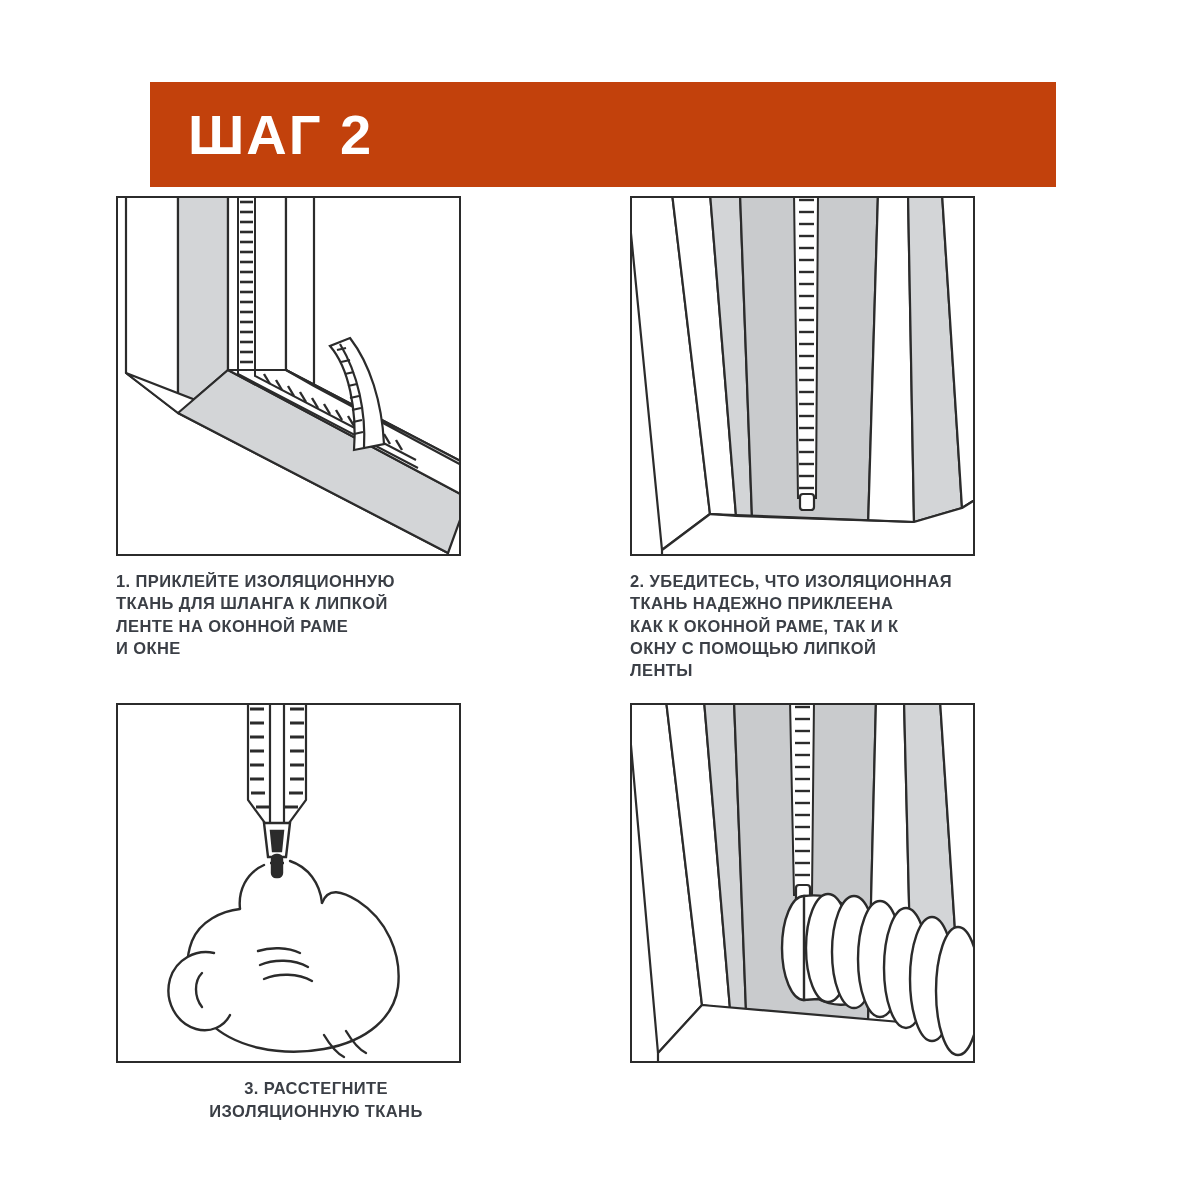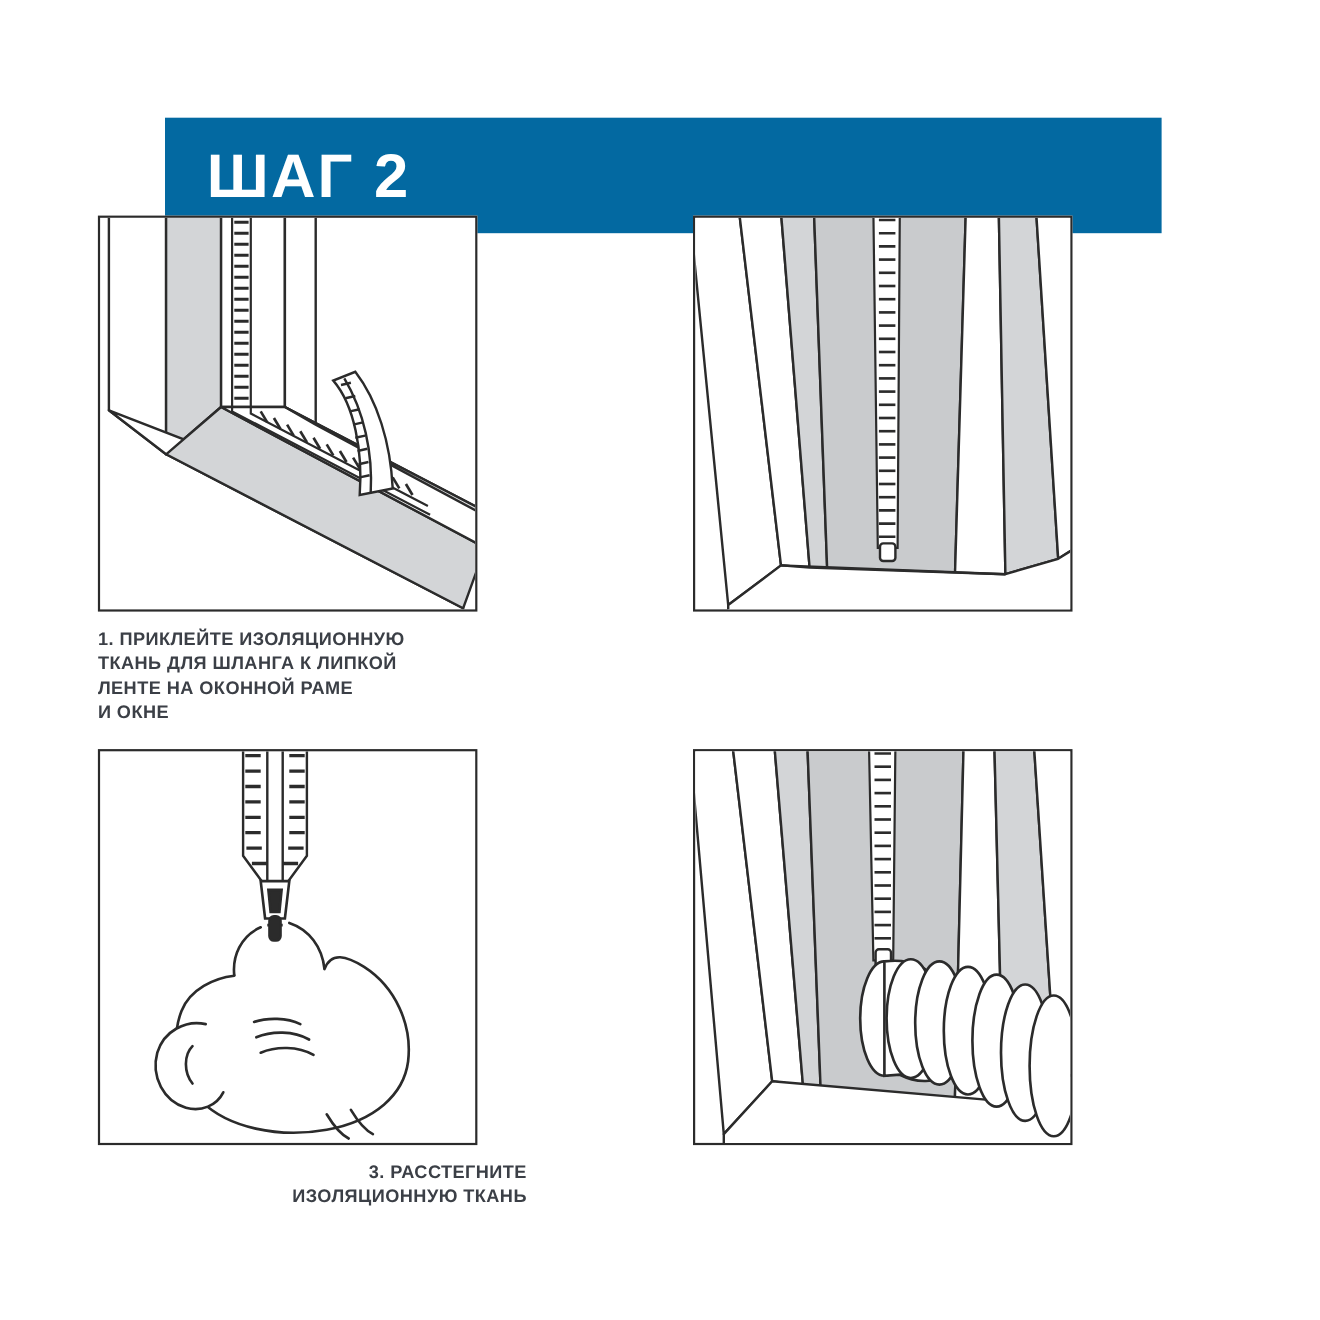--- a/index.html
+++ b/index.html
@@ -21,24 +21,23 @@
     background: #ffffff;
   }
 
   
   .banner {
     position: absolute;
     left: 150px;
     top: 82px;
     width: 906px;
     height: 105px;
-    background: #0369a1;
+    background: #c2410c;
     display: flex;
     align-items: center;
-    margin-top: 25px;
   }
   .banner-title {
     color: #ffffff;
     font-size: 56px;
     font-weight: bold;
     letter-spacing: 2px;
     margin-left: 38px;
     line-height: 1;
   }
 
@@ -50,21 +49,21 @@
     width: 1200px;
   }
   .row {
     display: flex;
     width: 1200px;
   }
   .cell {
     width: 600px;
     box-sizing: border-box;
   }
-  .cell.left  { padding-left: 89px; }
+  .cell.left  { padding-left: 116px; }
   .cell.right { padding-left: 30px; }
 
   .figure {
     width: 345px;
     height: 360px;
     border: 2px solid #2b2b2b;
     box-sizing: border-box;
     background: #ffffff;
     position: relative;
     overflow: hidden;
@@ -76,21 +75,21 @@
     width: 380px;
     font-size: 16.5px;
     font-weight: bold;
     line-height: 1.35;
     letter-spacing: 0.4px;
     color: #3b3f46;
     text-transform: uppercase;
     white-space: pre-line;
   }
   .row2 { margin-top: 22px; }
-  .row2 .caption { text-align: right; }
+  .row2 .caption { text-align: center; }
   .cap-center { padding-left: 10px; }
 </style>
 </head>
 <body>
 
 <div class="page">
 
   <div class="banner">
     <div class="banner-title">ШАГ 2</div>
   </div>
@@ -230,20 +229,25 @@
               <line x1="167" y1="266" x2="182" y2="266"></line>
                 <line x1="167" y1="278" x2="182" y2="278"></line>
               <line x1="167" y1="290" x2="182" y2="290"></line>
             </g>
 
             <g fill="#ffffff" stroke="#2b2b2b" stroke-width="2.2">
               <rect x="168" y="296" width="14" height="16" rx="3"></rect>
             </g>
           </svg>
         </div>
+        <div class="caption">2. УБЕДИТЕСЬ, ЧТО ИЗОЛЯЦИОННАЯ
+ТКАНЬ НАДЕЖНО ПРИКЛЕЕНА
+КАК К ОКОННОЙ РАМЕ, ТАК И К
+ОКНУ С ПОМОЩЬЮ ЛИПКОЙ
+ЛЕНТЫ</div>
       </div>
     </div>
 
     <div class="row row2">
 
       <div class="cell left">
         <div class="figure">
           <svg width="341" height="356" viewBox="0 0 341 356" xmlns="http://www.w3.org/2000/svg">
 
             <g fill="none" stroke="#2b2b2b" stroke-width="2.2">

